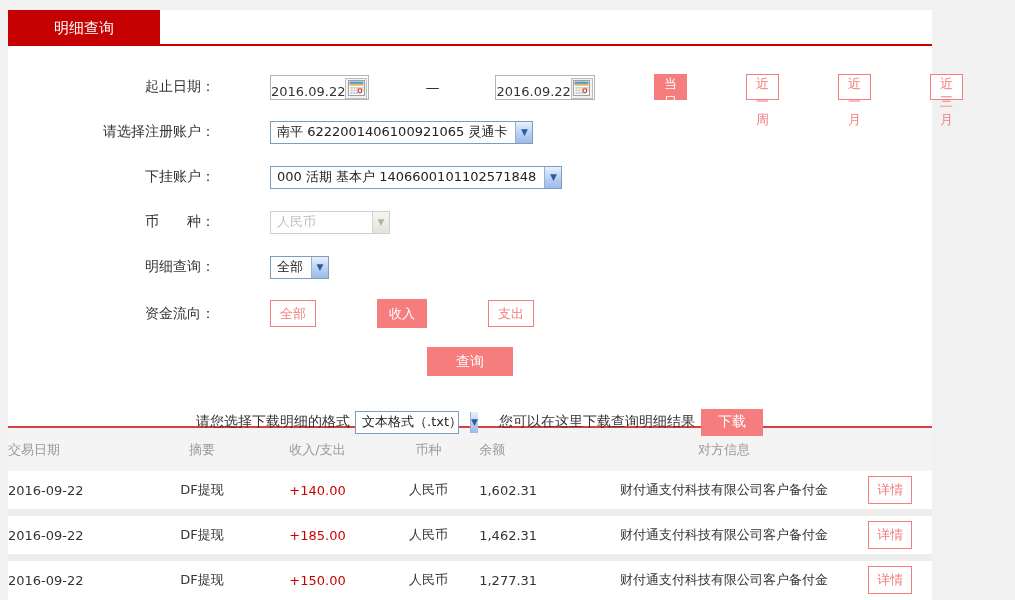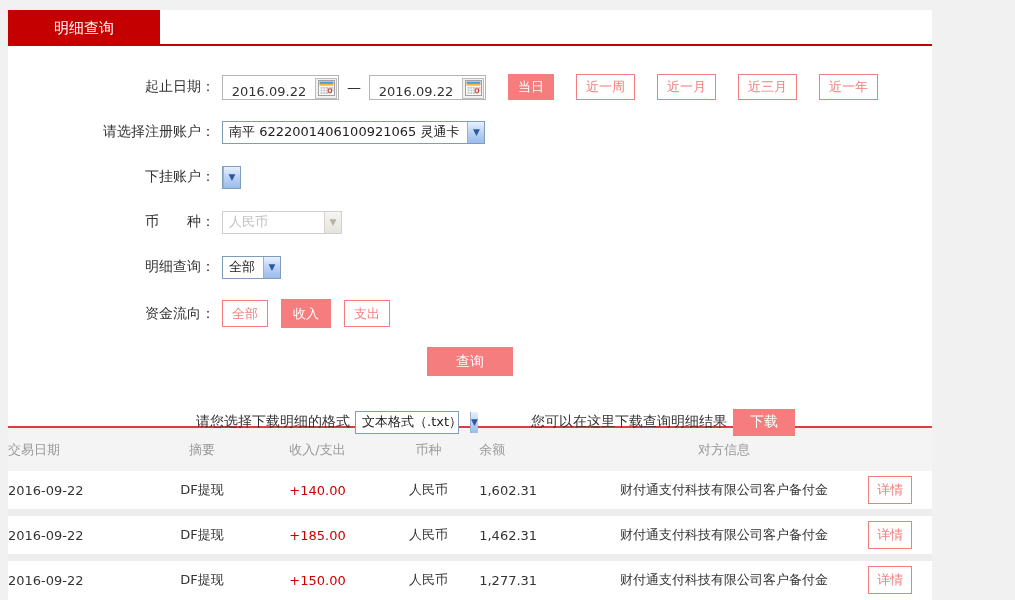--- a/index.html
+++ b/index.html
@@ -8,21 +8,21 @@
 
   .content { position:absolute; left:8px; top:10px; width:924px; height:590px; background:#fff; }
 
   
   .tabbar { height:36px; background:#fff; border-bottom:2px solid #c40000; }
   .tab { display:inline-flex; align-items:center; justify-content:center;
          width:152px; height:36px; background:#c40000; color:#fff; font-size:15px; cursor:pointer; }
 
   
   .form { padding-top:28px; height:380px; }
-  .frow { display:flex; align-items:center; height:26px; margin-bottom:19px; }
+  .frow { display:flex; align-items:center; height:26px; margin-bottom:19px;gap:48px; }
   .frow label { width:207px; text-align:right; font-size:14px; color:#333; flex-shrink:0; white-space:pre; }
   .ctrl { margin-left:7px; }
 
   
   .dinput { width:117px; height:25px; border:1px solid #b4b4b4; background:#fff;
             display:flex; align-items:flex-end; }
   .dinput .dval { flex:1; text-align:center; font-size:13px; color:#333; }
   .calbtn { width:22px; height:21px; margin-right:1px; border:1px solid #bdbdbd; background:#f2f2f2;
             display:flex; align-items:center; justify-content:center; padding:0; cursor:pointer; }
   .dash { margin:0 8px; color:#333; font-size:14px; }
@@ -35,33 +35,33 @@
                   background:linear-gradient(#e7f0fd,#b4cdf2 60%,#9cbceb);
                   color:#2b5aa0; font-size:9px; display:flex; align-items:center; justify-content:center; }
   .xpsel.disabled { border-color:#cfcfcf; cursor:default; }
   .xpsel.disabled .txt { color:#c0c0c0; }
   .xpsel.disabled .arrow { border-left-color:#d5d5cd; background:linear-gradient(#f6f6f1,#e4e4da); color:#b3b3a8; }
 
   
   .pbtn { font-size:13px; height:26px; padding:0 9px; cursor:pointer; }
   .fill { background:#f57d7d; color:#fff; border:1px solid #f57d7d; }
   .line { background:#fff; color:#f57d7d; border:1px solid #f57d7d; }
-  .quick { margin-left:22px; }
+  .quick { margin-left:11px; }
 
   .flowbtn { width:46px; height:27px; margin-right:13px; }
   .flowbtn.fill { height:29px; width:50px; }
 
   .qrow { display:flex; justify-content:center; margin-top:16px; }
   .qbtn { width:86px; height:29px; font-size:14px; }
 
   .dlrow { display:flex; align-items:center; margin-top:33px; margin-left:188px; height:26px; }
   .dlrow .dl-label { font-size:14px; color:#333; }
   .dlrow .fmt { margin-left:5px; width:104px;text-align:center; }
   .dlrow .fmt .txt { flex:1; }
-  .dlrow .dl-hint { font-size:14px; color:#333; margin-left:72px; }
+  .dlrow .dl-hint { font-size:14px; color:#333; margin-left:40px; }
   .dlbtn { width:62px; height:27px; margin-left:6px; font-size:14px; }
 
   
   .sep { border-top:2px solid #d64040; }
   .table-area { background:#ededed; height:170px; }
   .thead, .trow { display:flex; align-items:center; }
   .thead { height:43px; background:#f4f4f4; color:#999; font-size:13px; }
   .trow { height:38px; background:#fff; margin-bottom:7px; font-size:13px; color:#333; }
   .c1 { width:15%; }
   .c2 { width:12%; text-align:center; }
@@ -150,20 +150,21 @@
       <label>请选择注册账户：</label>
       <div class="xpsel ctrl">
         <span class="txt">南平 6222001406100921065 灵通卡</span>
         <span class="arrow">▼</span>
       </div>
     </div>
 
     <div class="frow">
       <label>下挂账户：</label>
       <div class="xpsel ctrl">
+        <span class="txt">000 活期 基本户 1406600101102571848</span>
         <span class="arrow">▼</span>
       </div>
     </div>
 
     <div class="frow">
       <label>币　　种：</label>
       <div class="xpsel disabled ctrl" style="width:120px;">
         <span class="txt" style="flex:1;">人民币</span>
         <span class="arrow">▼</span>
       </div>

